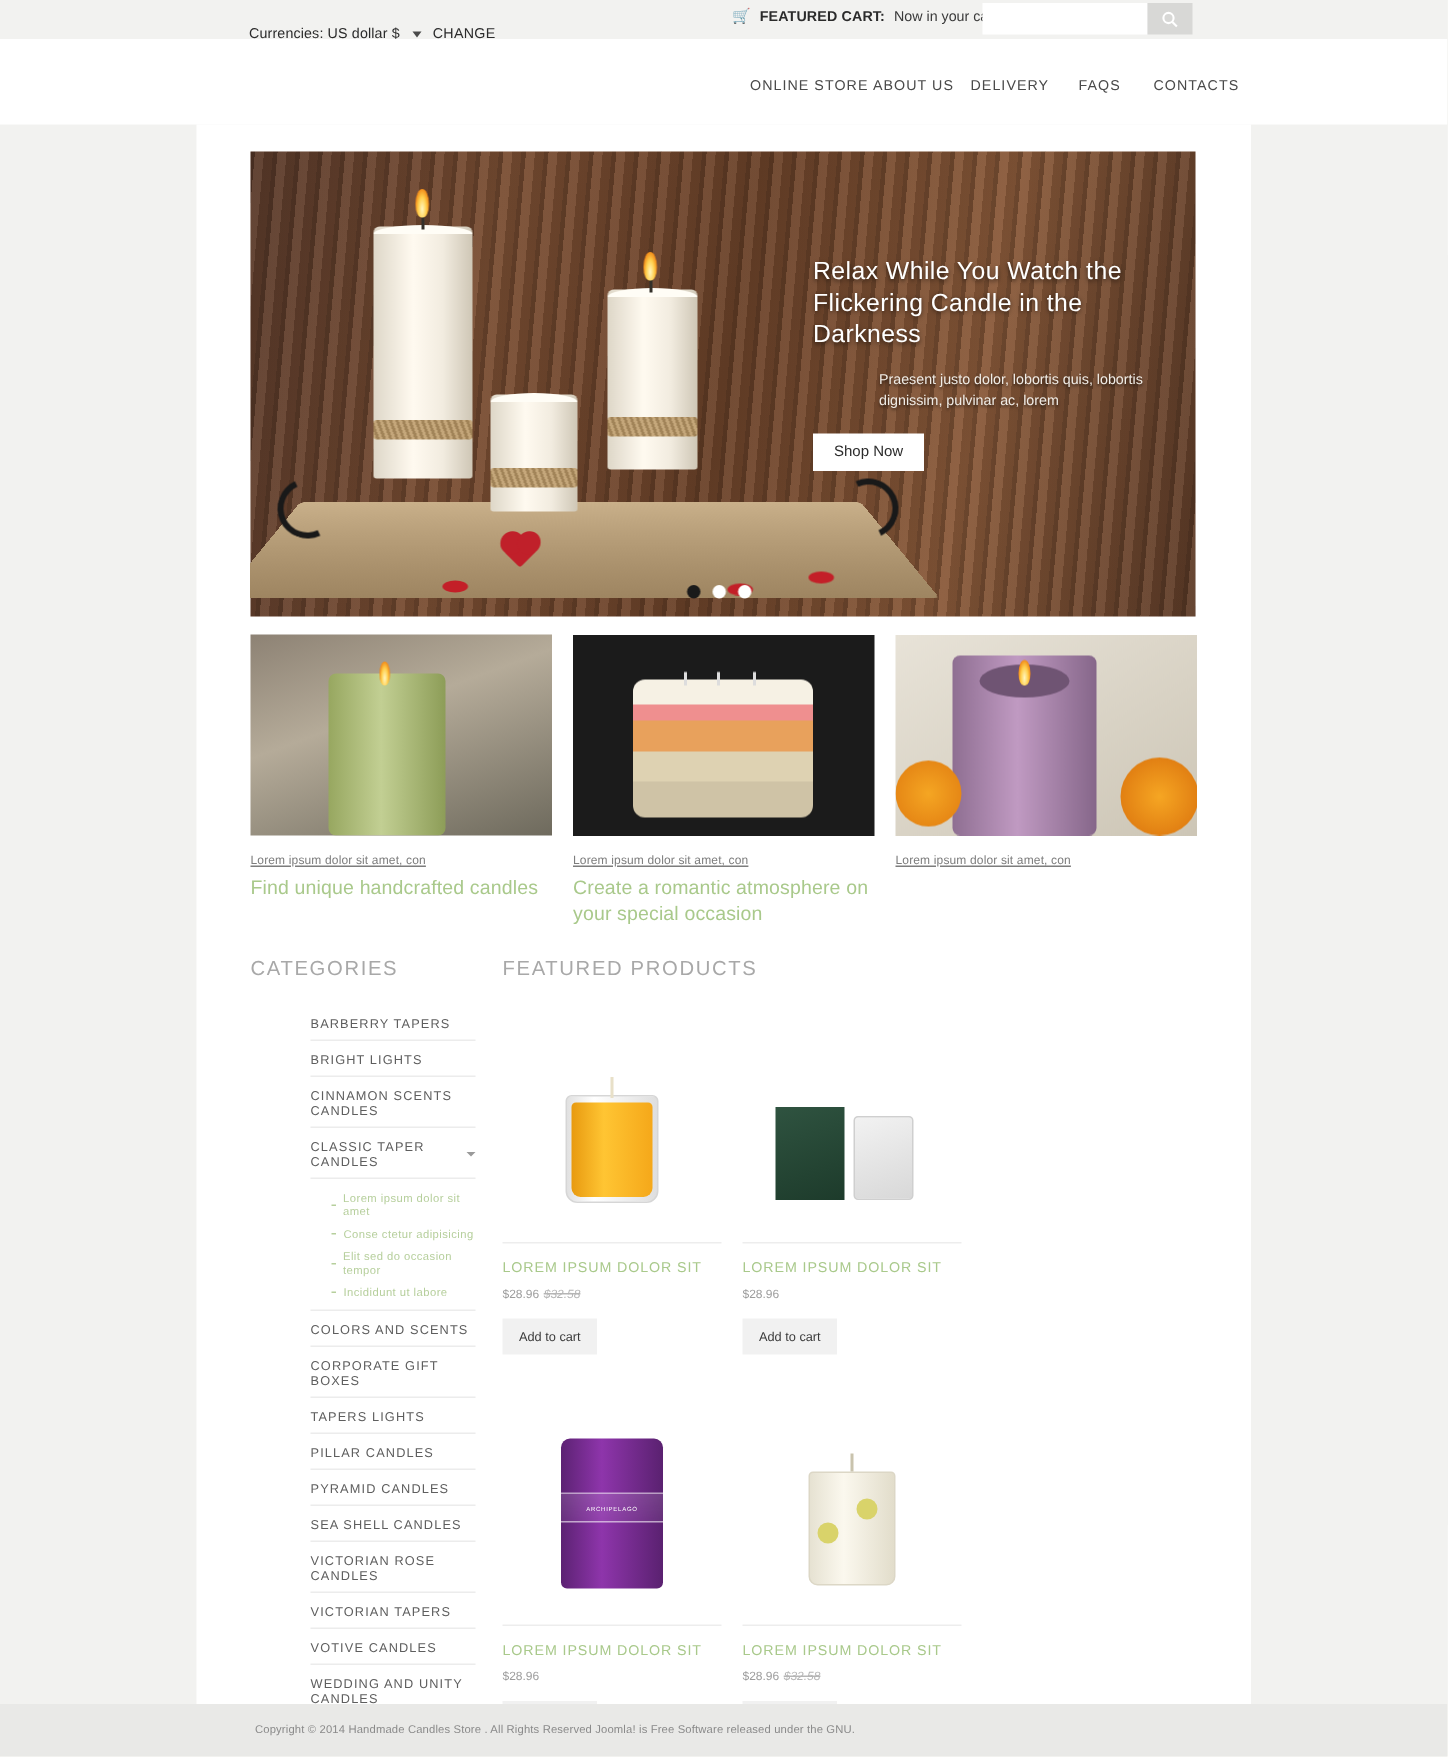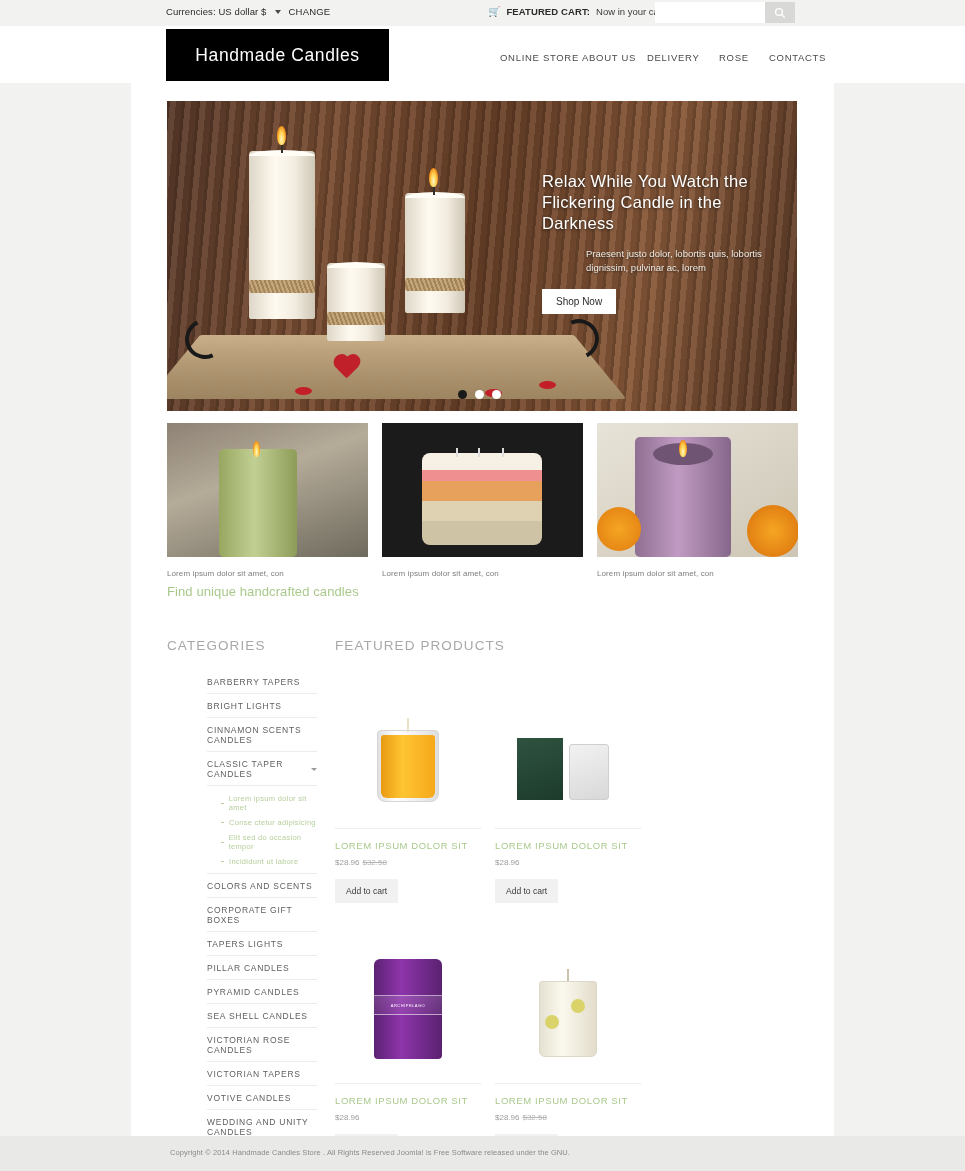--- a/index.html
+++ b/index.html
@@ -11,21 +11,21 @@
   }
   .page { width: 965px; height: 1171px; position: relative; background: #f2f2f0; }
 
   
   .topbar {
     height: 26px; background: #f2f2f0;
     display: flex; align-items: center;
     position: relative;
   }
   .currencies {
-    position: absolute; left: 166px; top: 6px;
+    position: absolute; left: 166px; top: 17px;
     font-size: 9.5px; color: #2b2b2b; letter-spacing: .1px;
     display: flex; align-items: center; gap: 5px; white-space: nowrap; text-align: right;
   }
   .caret-dn {
     width: 0; height: 0; border-left: 3.5px solid transparent;
     border-right: 3.5px solid transparent; border-top: 4px solid #4a4a4a;
     display: inline-block; margin: 0 3px;
   }
   .change-link { color: #2b2b2b; font-size: 9.5px; text-decoration: none; letter-spacing: .2px; }
   .cart-area {
@@ -152,21 +152,21 @@
   
   .promos { position: absolute; left: 36px; top: 340px; width: 630px; display: flex; gap: 14px; }
   .promo { width: 201px; }
   .promo-img { width: 201px; height: 134px; overflow: hidden; position: relative; }
   .promo1 { background: linear-gradient(160deg,#8d8274,#b5ab99 40%,#6e6a5d); }
   .promo2 { background: #1b1b1b; }
   .promo3 { background: linear-gradient(150deg,#e8e3d8,#cdc6b6); }
   .pill-candle {
     position: absolute; border-radius: 5px;
   }
-  .promo-cap { font-size: 8px; color: #7d7d7d; margin-top: 12px; letter-spacing: .1px; }
+  .promo-cap { font-size: 8px; color: #7d7d7d; margin-top: 12px; letter-spacing: .1px; text-decoration: underline; }
   .promo-head {
     margin-top: 5px; font-size: 13px; line-height: 17px; color: #a9c98b; letter-spacing: .1px;
   }
 
   
   .lower { position: absolute; left: 36px; top: 555px; width: 630px; display: flex; }
   .sidebar { width: 150px; flex: none; }
   .sect-title {
     font-size: 13.5px; color: #a8a8a8; letter-spacing: 1.1px; margin-bottom: 17px; font-weight: 400;
   }
@@ -192,21 +192,21 @@
   .prod { width: 146px; margin-bottom: 22px; }
   .prod-img {
     width: 146px; height: 148px; background: #fff; position: relative; overflow: hidden;
     display: flex; align-items: flex-end; justify-content: center;
   }
   .prod-name {
     margin-top: 10px; font-size: 9.5px; color: #a9c98b; letter-spacing: .6px;
     border-top: 1px solid #ededed; padding-top: 11px; cursor: pointer;
   }
   .prod-price { margin-top: 7px; font-size: 8px; color: #9c9c9c; }
-  .prod-price .old { text-decoration: line-through; margin-left: 3px; color: #b5b5b5; }
+  .prod-price .old { text-decoration: line-through; margin-left: 3px; color: #b5b5b5; font-style: italic; }
   .add-cart {
     margin-top: 12px; background: #f1f1f1; border: none; color: #3a3a3a;
     font-size: 8.5px; padding: 7px 11px; cursor: pointer;
     font-family: "Liberation Sans", sans-serif;
   }
 
   
   .glass-votive { position: absolute; bottom: 16px; left: 50%; transform: translateX(-50%); }
   .gv-glass {
     width: 62px; height: 72px; border-radius: 4px 4px 8px 8px;
@@ -263,35 +263,32 @@
       <button class="search-btn">
         <svg width="12" height="12" viewBox="0 0 12 12">
           <circle cx="5" cy="5" r="3.4" fill="none" stroke="#fff" stroke-width="1.4"></circle>
           <line x1="7.6" y1="7.6" x2="10.6" y2="10.6" stroke="#fff" stroke-width="1.4"></line>
         </svg>
       </button>
     </div>
   </div>
 
   <div class="header">
-    <div class="logo">
-      <span class="logo-text">Handmade Candles</span>
-    </div>
     <div class="nav">
       <span class="nav-item" style="width:82px">
         <a href="#">ONLINE STORE</a>
       </span>
       <span class="nav-item" style="width:65px">
         <a href="#">ABOUT US</a>
       </span>
       <span class="nav-item" style="width:72px">
         <a href="#">DELIVERY</a>
       </span>
       <span class="nav-item" style="width:50px">
-        <a href="#">ROSE</a>
+        <a href="#">FAQS</a>
       </span>
       <span class="nav-item">
         <a href="#">CONTACTS</a>
       </span>
     </div>
   </div>
 
   <div class="canvas">
 
     <div class="hero">
@@ -344,20 +341,21 @@
       </div>
 
       <div class="promo">
         <div class="promo-img promo2">
           <div class="pill-candle" style="left:40px; bottom:12px; width:120px; height:92px; border-radius:8px; background:linear-gradient(#f6f1e4 0 18%,#ef8f8f 18% 30%,#e8a15c 30% 52%,#ded2b2 52% 74%,#cfc3a6 74% 100%);"></div>
           <div class="wick" style="left:74px; bottom:100px; height:9px; background:#ddd;"></div>
           <div class="wick" style="left:96px; bottom:100px; height:9px; background:#ddd;"></div>
           <div class="wick" style="left:120px; bottom:100px; height:9px; background:#ddd;"></div>
         </div>
         <div class="promo-cap">Lorem ipsum dolor sit amet, con</div>
+        <div class="promo-head">Create a romantic atmosphere on your special occasion</div>
       </div>
 
       <div class="promo">
         <div class="promo-img promo3">
           <div class="pill-candle" style="left:38px; bottom:0; width:96px; height:120px; background:linear-gradient(90deg,#8f6f92,#c09ac2 45%,#86678a);"></div>
           <div class="pill-candle" style="left:56px; bottom:92px; width:60px; height:22px; border-radius:50%; background:#6f5473;"></div>
           <div class="flame" style="left:82px; bottom:100px; width:8px; height:17px;"></div>
           <div class="pill-candle" style="left:0; bottom:6px; width:44px; height:44px; border-radius:50%; background:radial-gradient(circle,#f5a623,#e07b10);"></div>
           <div class="pill-candle" style="left:150px; bottom:0; width:52px; height:52px; border-radius:50%; background:radial-gradient(circle,#f6a623,#d9700c);"></div>
         </div>

